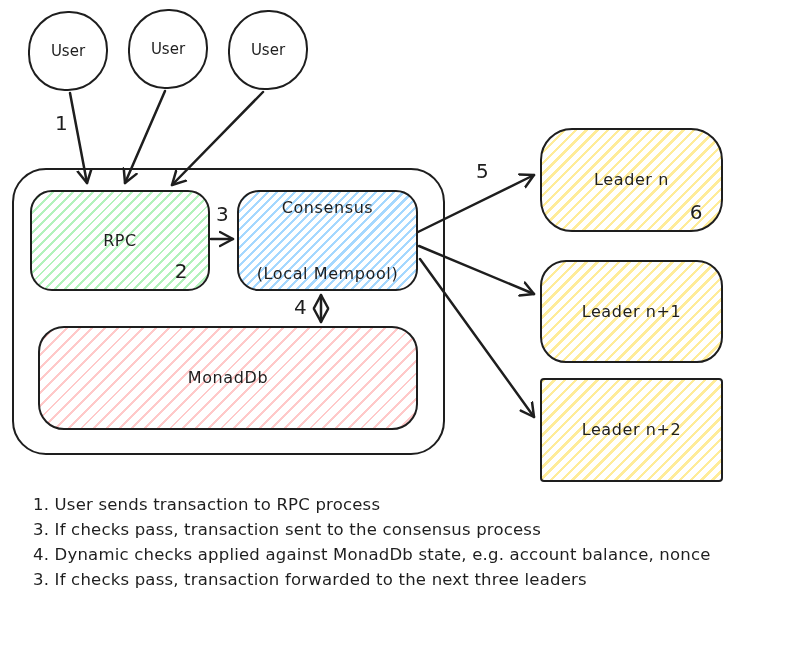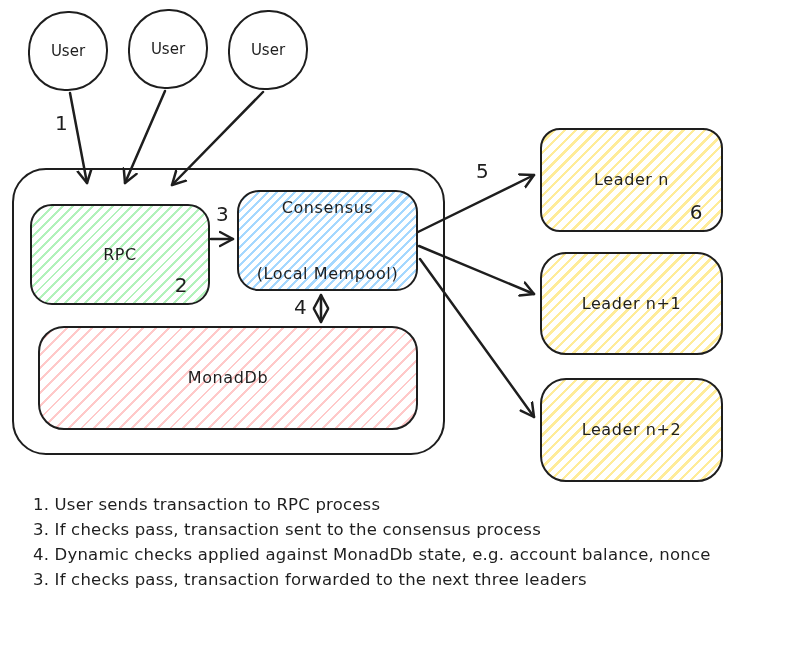--- a/index.html
+++ b/index.html
@@ -47,26 +47,26 @@
     letter-spacing:0.6px;
     line-height:22px;
     z-index:2;
     background-color:#ffffff;
   }
   .hatch-green  { background-image:repeating-linear-gradient(135deg,#b2f2bb 0,#b2f2bb 2px,transparent 2px,transparent 7px); }
   .hatch-blue   { background-image:repeating-linear-gradient(135deg,#a5d8ff 0,#a5d8ff 2.2px,transparent 2.2px,transparent 6.4px);gap:44px; }
   .hatch-red    { background-image:repeating-linear-gradient(135deg,#ffc9c9 0,#ffc9c9 2px,transparent 2px,transparent 9px); }
   .hatch-yellow { background-image:repeating-linear-gradient(135deg,#ffec99 0,#ffec99 2.4px,transparent 2.4px,transparent 7.6px); }
 
-  .box-rpc       { left:30px;  top:204px; width:180px; height:101px; }
+  .box-rpc       { left:30px;  top:190px; width:180px; height:101px; }
   .box-consensus { left:237px; top:190px; width:181px; height:101px; }
   .box-monaddb   { left:38px;  top:326px; width:380px; height:104px; border-radius:26px; }
-  .box-leader-n  { left:540px; top:128px; width:183px; height:104px; border-radius:20px; }
-  .box-leader-n1 { left:540px; top:252px; width:183px; height:103px; border-radius:26px; }
-  .box-leader-n2 { left:540px; top:378px; width:183px; height:104px; border-radius:26px; }
+  .box-leader-n  { left:540px; top:128px; width:183px; height:104px; border-radius:32px; }
+  .box-leader-n1 { left:540px; top:260px; width:183px; height:103px; border-radius:26px; }
+  .box-leader-n2 { left:540px; top:378px; width:183px; height:104px; border-radius:4px; }
 
   .box-badge {
     position:absolute;
     font-size:20px;
     line-height:20px;
   }
   .badge-rpc    { right:20px; bottom:8px; }
   .badge-leader { right:18px; bottom:8px; }
 
   

